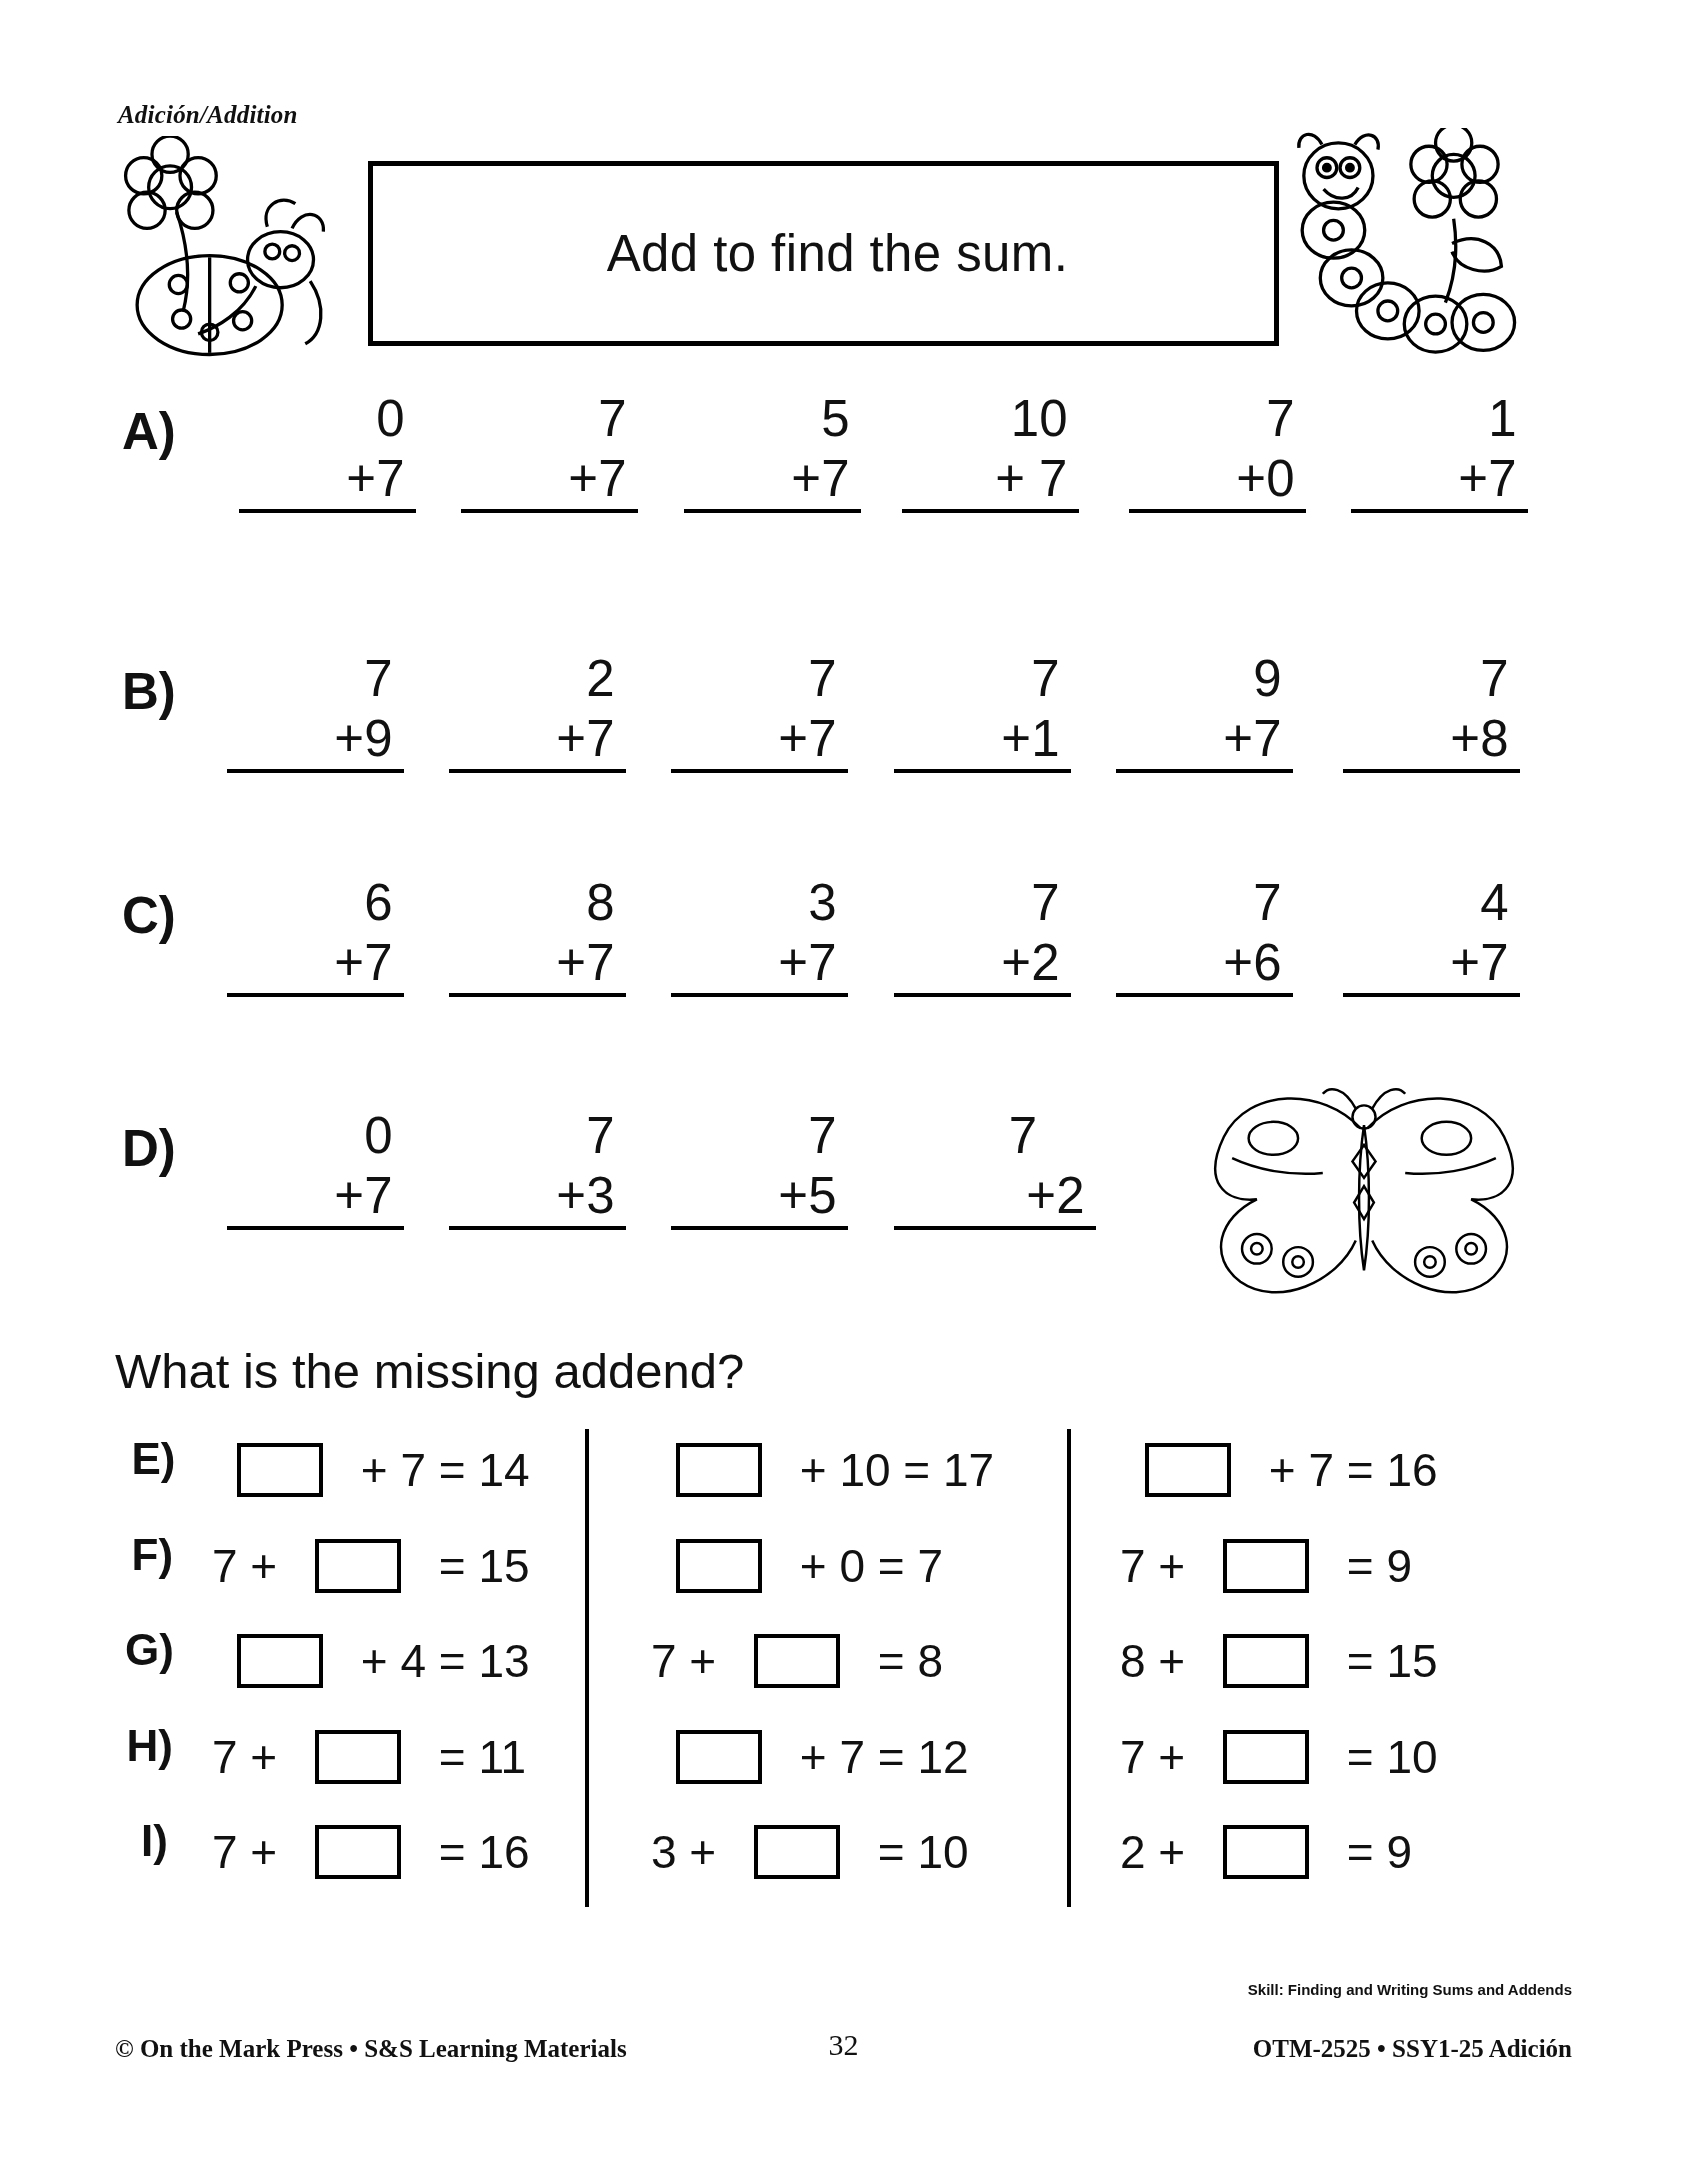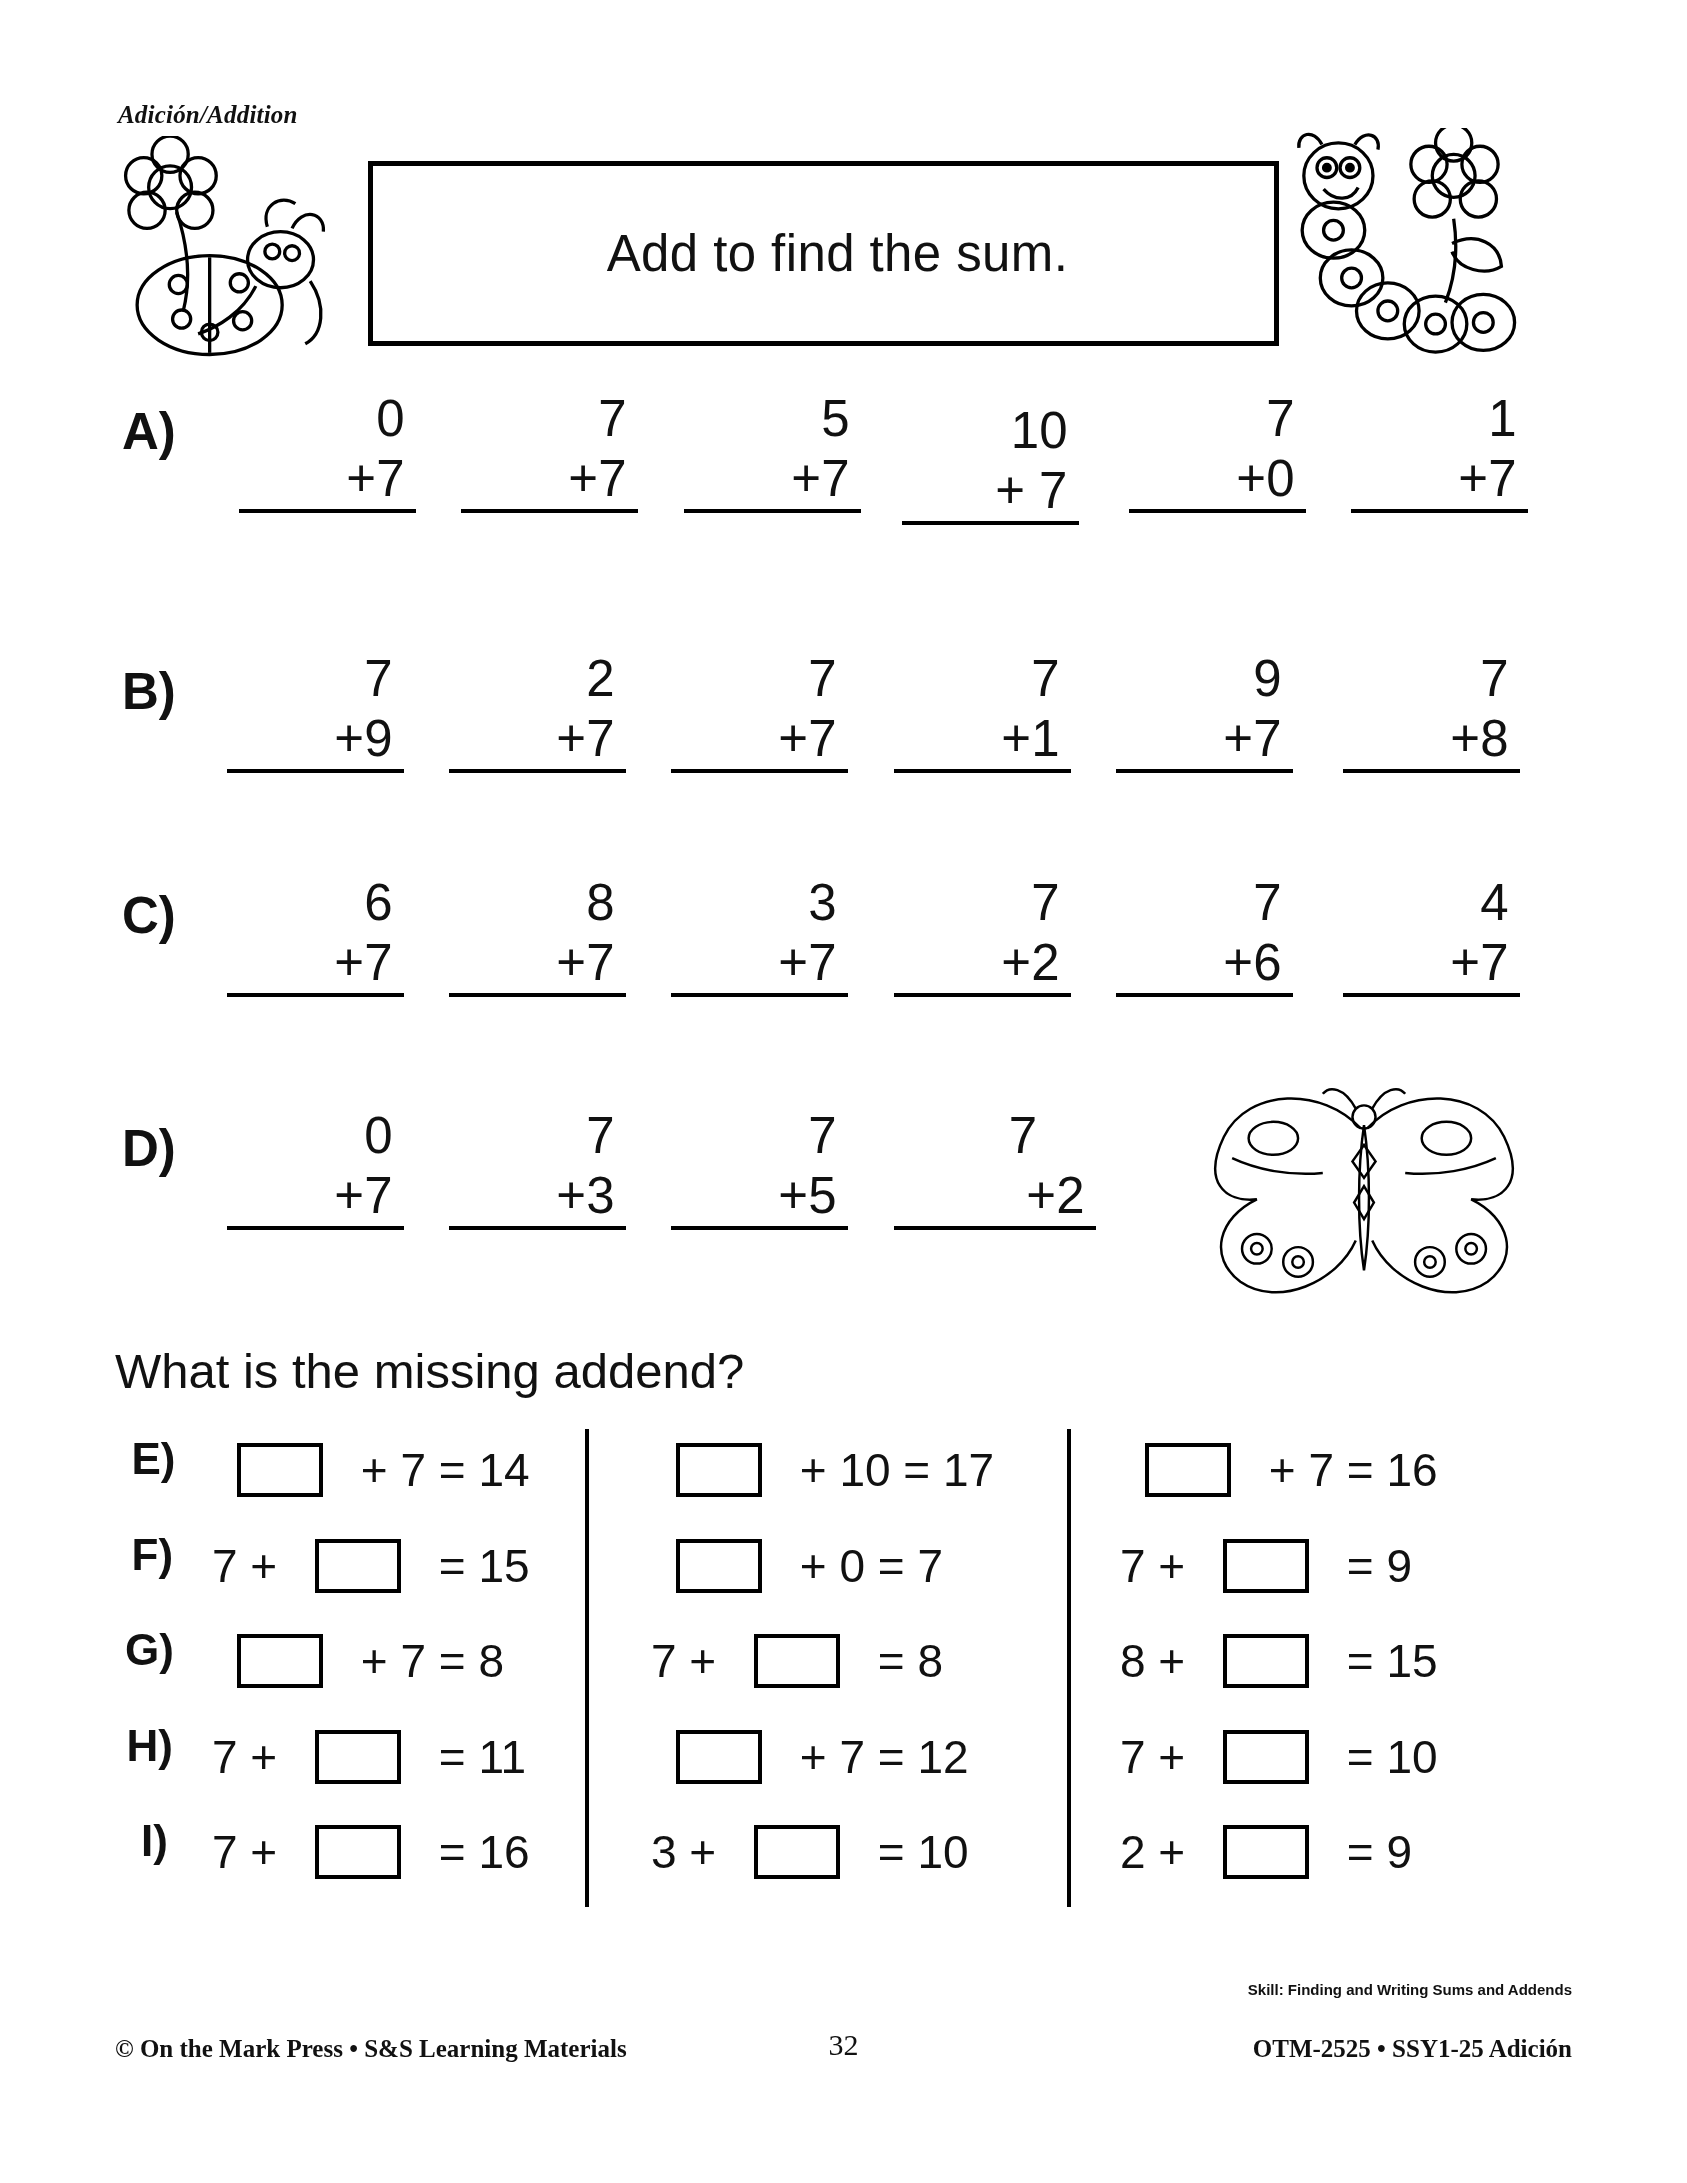--- a/index.html
+++ b/index.html
@@ -247,21 +247,21 @@
       <span class="bot">+7</span>
     </div>
     <div class="prob" style="left:461px; top:10px;">
       <span class="top">7</span>
       <span class="bot">+7</span>
     </div>
     <div class="prob" style="left:684px; top:10px;">
       <span class="top">5</span>
       <span class="bot">+7</span>
     </div>
-    <div class="prob" style="left:902px; top:10px;margin-top:12px;">
+    <div class="prob" style="left:902px; top:10px;">
       <span class="top">10</span>
       <span class="bot">+ 7</span>
     </div>
     <div class="prob" style="left:1129px; top:10px;">
       <span class="top">7</span>
       <span class="bot">+0</span>
     </div>
     <div class="prob" style="left:1351px; top:10px;">
       <span class="top">1</span>
       <span class="bot">+7</span>
@@ -387,21 +387,21 @@
       <span> + 7 = 14</span>
     </div>
     <div class="eq" style="left:97px; top:96px;">
       <span>7 + </span>
       <span class="box"></span>
       <span> = 15</span>
     </div>
     <div class="eq" style="left:97px; top:191px;">
       <span></span>
       <span class="box"></span>
-      <span> + 7 = 8</span>
+      <span> + 4 = 13</span>
     </div>
     <div class="eq" style="left:97px; top:287px;">
       <span>7 + </span>
       <span class="box"></span>
       <span> = 11</span>
     </div>
     <div class="eq" style="left:97px; top:382px;">
       <span>7 + </span>
       <span class="box"></span>
       <span> = 16</span>

